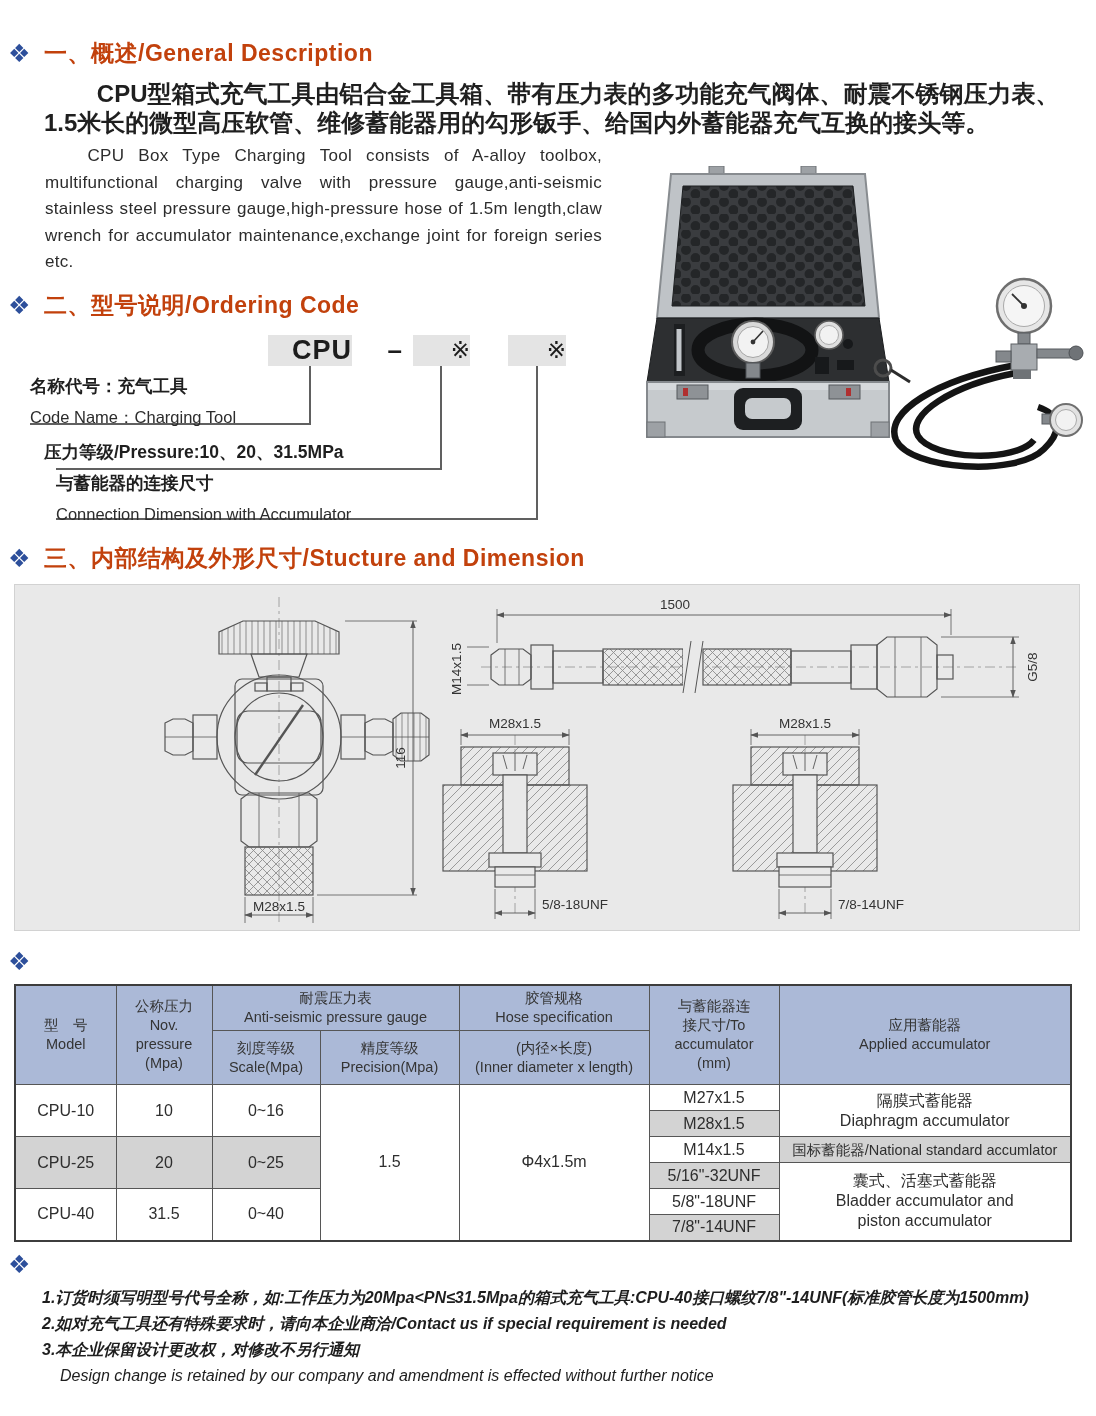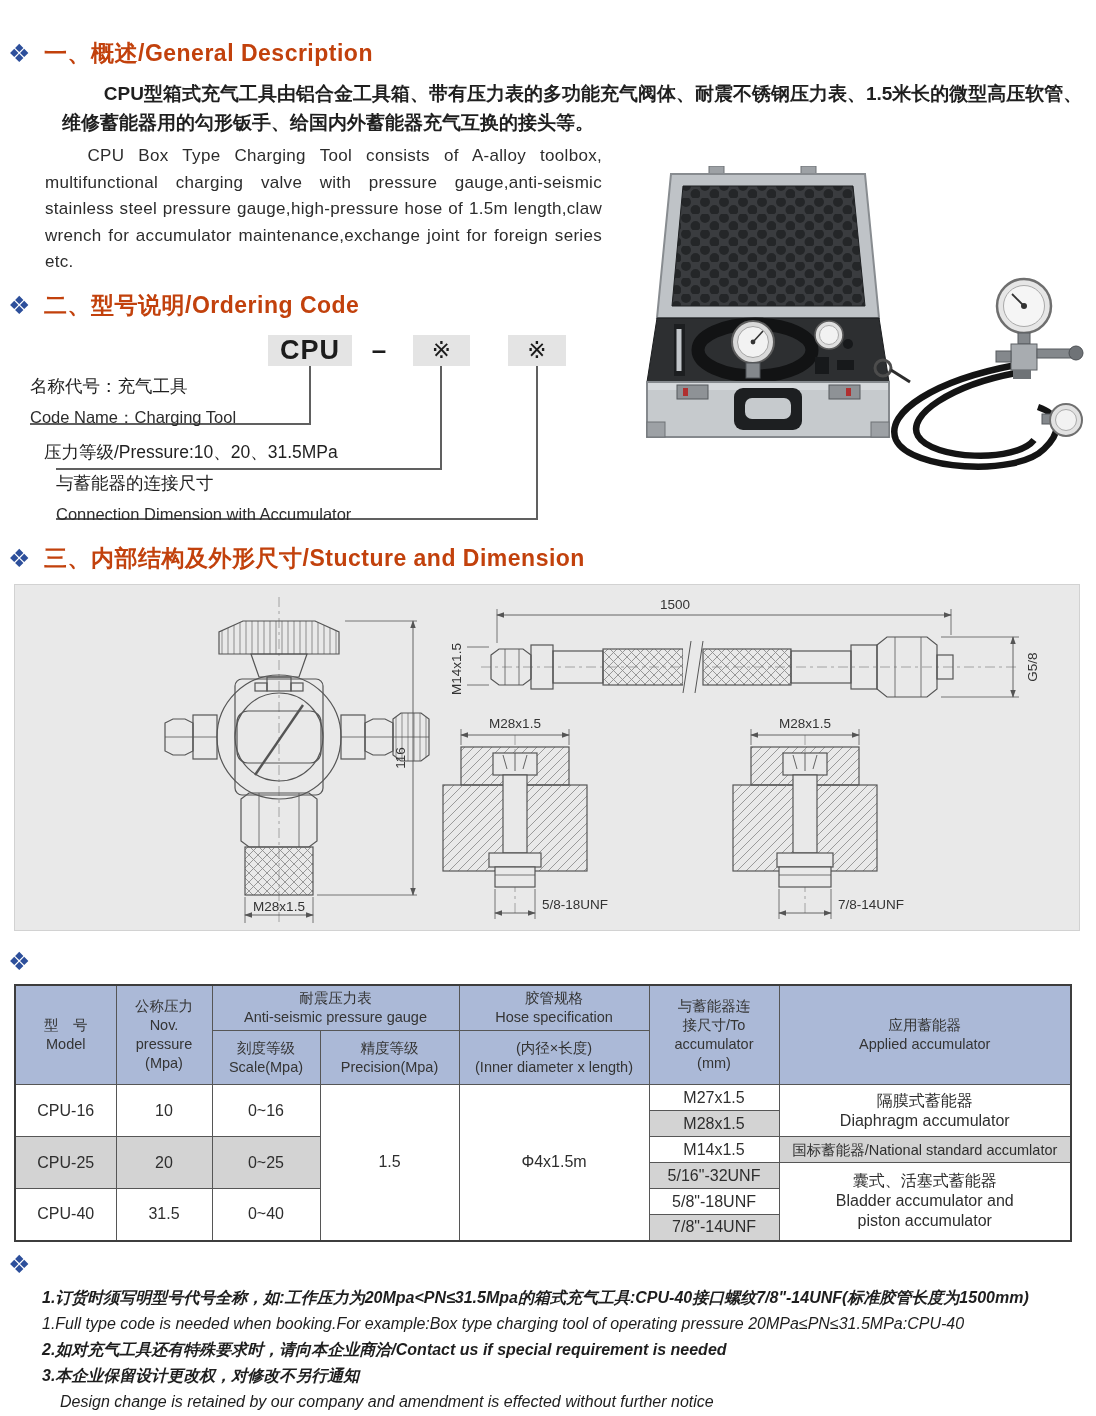--- a/index.html
+++ b/index.html
@@ -5,37 +5,37 @@
   html,body{margin:0;padding:0;background:#fff;}
   .page{
     position:relative;width:1096px;height:1416px;margin:0 auto;background:#ffffff;
     font-family:"Liberation Sans","DejaVu Sans",sans-serif;color:#262626;overflow:hidden;
   }
   
   .sec-head{display:flex;align-items:center;padding-left:8px;margin-top:14px;}
   .marker{color:#2d4f9b;font-size:25px;line-height:1;width:36px;flex:0 0 36px;}
   .sec-title{margin:0;font-size:23px;font-weight:bold;color:#c2410c;letter-spacing:.5px;}
   
-  .cn-para{margin:10px 8px 4px 62px;font-size:19px;font-weight:bold;line-height:29px;text-indent:2.2em;color:#1f1f1f;}
+  .cn-para{margin:10px 8px 4px 44px;font-size:24px;font-weight:bold;line-height:29px;text-indent:2.2em;color:#1f1f1f;}
   .en-para{margin:6px 0 0 45px;width:557px;font-size:17px;line-height:26.5px;text-indent:2.5em;text-align:justify;letter-spacing:.3px;color:#2c2c2c;}
   
   .photo{position:absolute;}
   .photo-toolbox{left:643px;top:166px;}
   .photo-valve{left:866px;top:272px;}
   
   .order-diagram{position:relative;height:202px;margin-top:6px;}
-  .code-box{position:absolute;background:#e4e4e4;text-align:center;color:#1c1c1c;}
+  .code-box{position:absolute;background:#e4e4e4;text-align:right;color:#1c1c1c;}
   .code-base{left:268px;top:8px;width:84px;height:31px;font-size:27px;font-weight:bold;line-height:30px;letter-spacing:1px;}
   .code-dash{left:356px;top:8px;width:46px;background:transparent;font-size:26px;font-weight:bold;line-height:30px;}
   .code-star1{left:413px;top:8px;width:57px;height:31px;font-size:23px;line-height:31px;}
   .code-star2{left:508px;top:8px;width:58px;height:31px;font-size:23px;line-height:31px;}
   .vline{position:absolute;width:2px;background:#606060;}
   .hline{position:absolute;height:2px;background:#606060;}
   .olabel{position:absolute;}
-  .olabel .cn{font-size:17.5px;font-weight:normal;color:#1f1f1f;line-height:22px;}
+  .olabel .cn{font-size:17.5px;font-weight:bold;color:#1f1f1f;line-height:22px;}
   .olabel .en{font-size:16.5px;color:#2c2c2c;line-height:21px;margin-top:10px;}
   
   .draw-panel{margin:10px 0 0 14px;width:1066px;height:347px;background:#e9e9e9;border:1px solid #d2d2d2;box-sizing:border-box;}
   
   table.params{border-collapse:collapse;margin:10px 0 0 14px;table-layout:fixed;width:1056px;font-size:16px;}
   table.params th,table.params td{border:1px solid #565656;text-align:center;vertical-align:middle;white-space:pre-line;padding:0;overflow:hidden;}
   table.params{border:2px solid #3d3d3d;}
   table.params thead th{background:#abb9d7;font-weight:normal;font-size:14.5px;line-height:19px;color:#343434;}
   table.params td{color:#2e2e2e;line-height:20px;}
   td.shaded,th.shaded{background:#d3d3d3;}
@@ -346,21 +346,21 @@
         <th>刻度等级
 Scale(Mpa)</th>
         <th>精度等级
 Precision(Mpa)</th>
         <th>(内径×长度)
 (Inner diameter x length)</th>
       </tr>
     </thead>
     <tbody>
       <tr style="height:26px;">
-        <td rowspan="2">CPU-16</td>
+        <td rowspan="2">CPU-10</td>
         <td rowspan="2">10</td>
         <td rowspan="2">0~16</td>
         <td rowspan="6">1.5</td>
         <td rowspan="6">Φ4x1.5m</td>
         <td>M27x1.5</td>
         <td rowspan="2">隔膜式蓄能器
 Diaphragm accumulator</td>
       </tr>
       <tr style="height:26px;">
         <td class="shaded">M28x1.5</td>
@@ -388,19 +388,18 @@
         <td class="shaded">7/8"-14UNF</td>
       </tr>
     </tbody>
   </table>
 
   <div class="sec-head" style="margin-top:10px;">
     <span class="marker">❖</span>
   </div>
   <div class="note-lines">
     <div class="note-line bold">1.订货时须写明型号代号全称，如:工作压力为20Mpa&lt;PN≤31.5Mpa的箱式充气工具:CPU-40接口螺纹7/8"-14UNF(标准胶管长度为1500mm)</div>
-    <div class="note-line">1.Full type code is needed when booking.For example:Box type charging tool of operating pressure 20MPa≤PN≤31.5MPa:CPU-40</div>
     <div class="note-line bold">2.如对充气工具还有特殊要求时，请向本企业商洽/Contact us if special requirement is needed</div>
     <div class="note-line bold">3.本企业保留设计更改权，对修改不另行通知</div>
     <div class="note-line indent">Design change is retained by our company and amendment is effected without further notice</div>
   </div>
 
 </div>
 
 </body></html>

